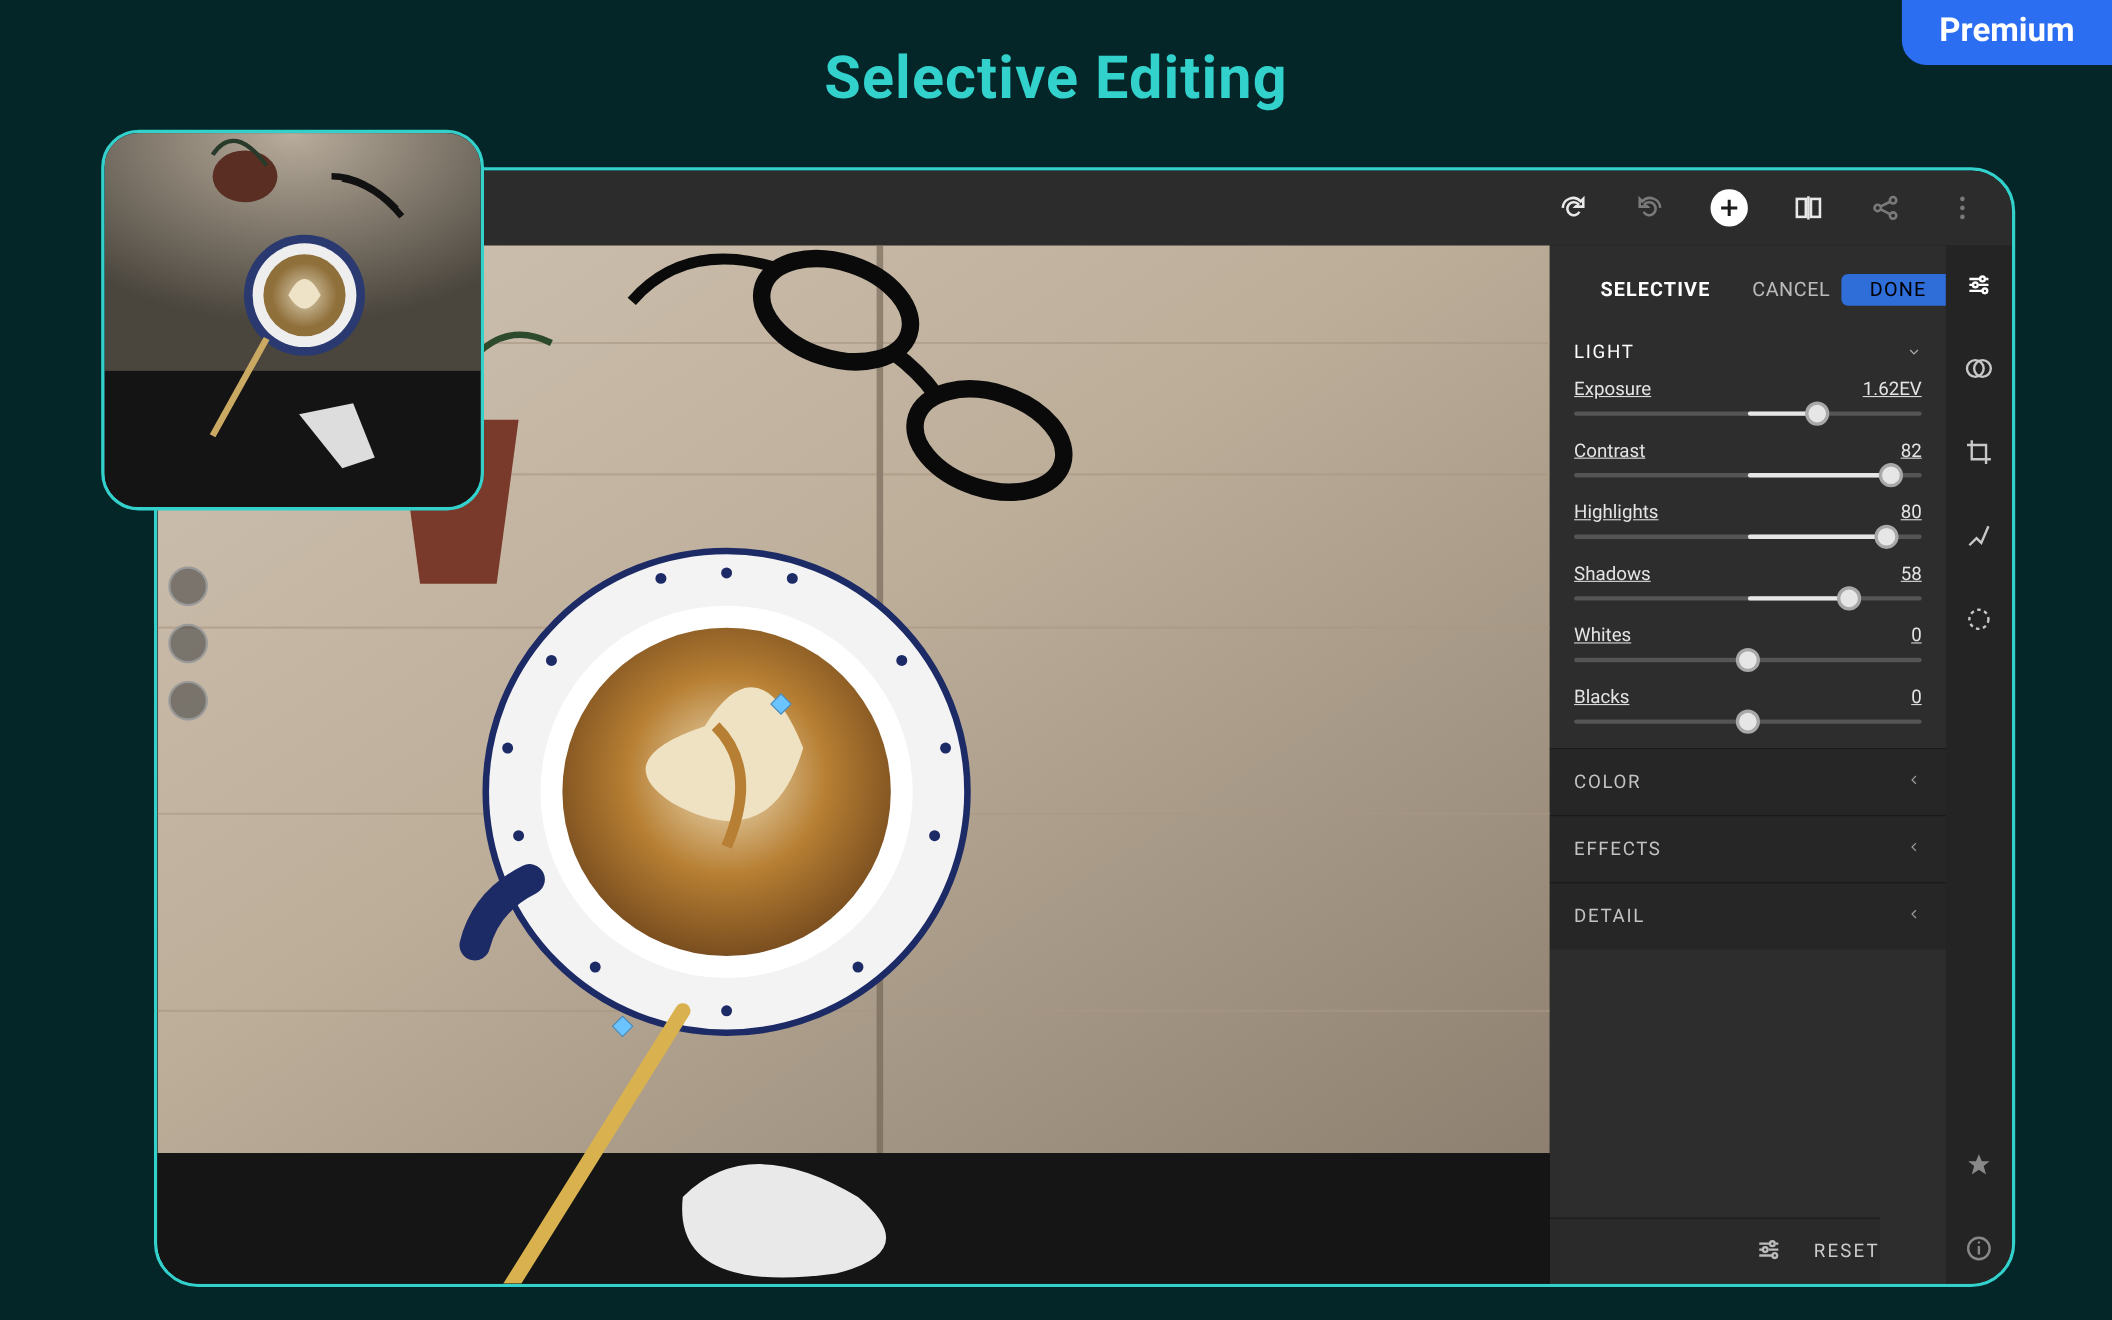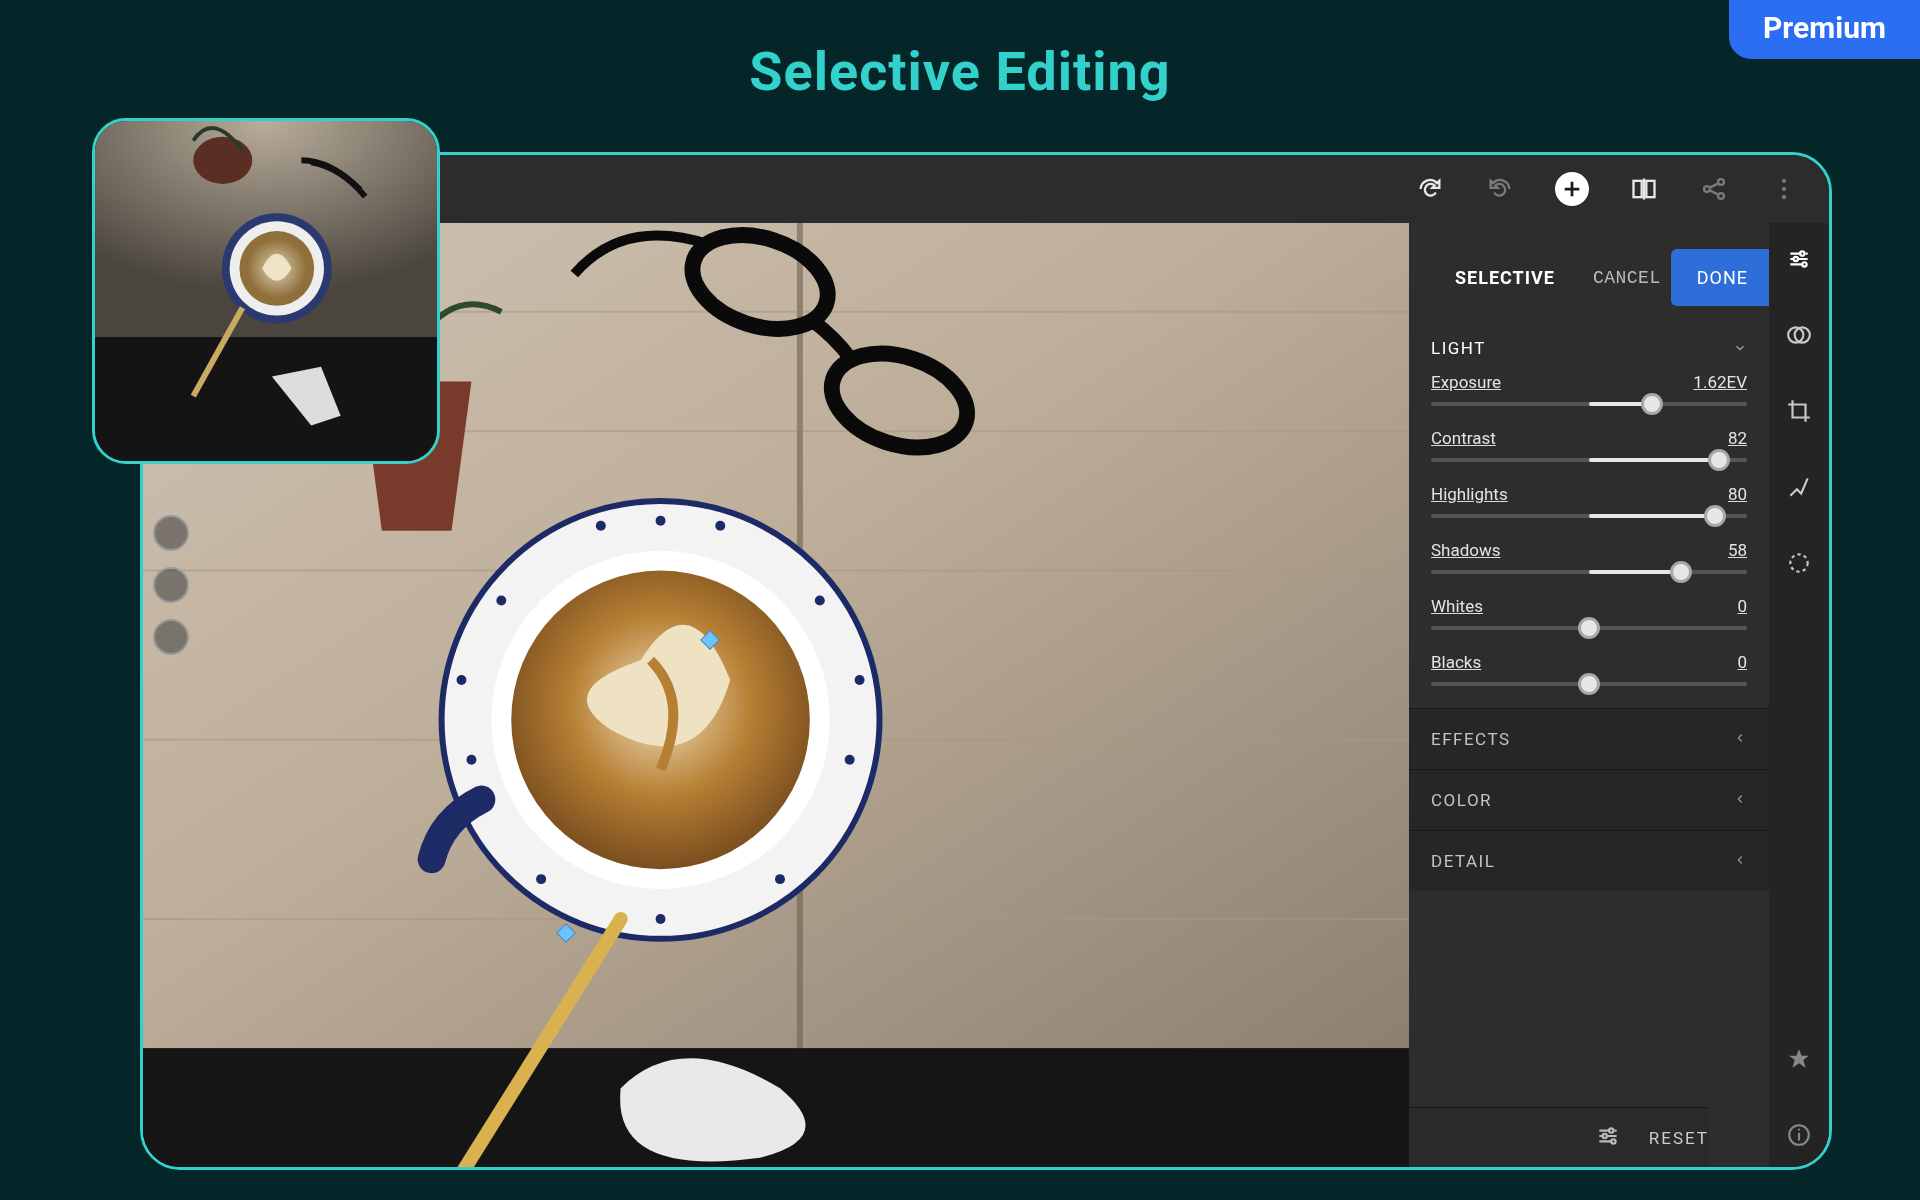--- a/index.html
+++ b/index.html
@@ -33,22 +33,22 @@
   .panel-inner { position:absolute; left:0; right:60px; top:0; bottom:0; padding:0 0 0 0; overflow:hidden;}
   .panel-tools { position:absolute; right:0; top:0; bottom:0; width:60px; background:#242424; display:flex; flex-direction:column; align-items:center; gap:48px; padding-top:22px; }
   .panel-tools .ptool { width:28px; height:28px; color:#c8c8c8; display:flex; align-items:center; justify-content:center; }
   .panel-tools .ptool.active { color:#fff; }
   .panel-tools svg { width:26px; height:26px; stroke:currentColor; fill:none; stroke-width:2; }
   .panel-tools .star { color:#888; margin-top:auto;}
   .panel-tools .info-i { margin-bottom:18px; color:#888;}
   
   .mode-row { display:flex; align-items:center; gap:10px; padding:26px 18px 22px 18px;}
   .mode-row .mode-lbl { color:#fff; font-weight:700; font-size:18px; letter-spacing:1px;margin-left:28px;}
-  .mode-row .cancel { color:#bbb; font-size:18px; margin-left:28px; letter-spacing:0.5px; cursor:pointer;font-family:Liberation Mono, monospace;}
-  .mode-row .done { background:#2f6dd8; color:#ffffff; padding:18px 26px; border-radius:6px; margin-left:auto; font-size:18px; letter-spacing:1px; cursor:pointer;}
+  .mode-row .cancel { color:#bbb; font-size:18px; margin-left:28px; letter-spacing:0.5px; cursor:pointer;}
+  .mode-row .done { background:#2f6dd8; color:#000000; padding:4px 26px; border-radius:6px; margin-left:auto; font-size:18px; letter-spacing:1px; cursor:pointer;}
   
   .sect-head { color:#ffffff; font-size:17px; letter-spacing:1.5px; display:flex; justify-content:space-between; align-items:center; padding:10px 22px 10px 22px;}
   .sect-head .chev { width:14px; height:14px; }
   
   .sliders { padding: 4px 22px 0 22px; }
   .srow { margin-bottom:22px;text-decoration:underline; }
   .srow .sline1 { display:flex; justify-content:space-between; font-size:17px; color:#e4e4e4; margin-bottom:10px;}
   .track { position:relative; height:4px; background:#555; border-radius:2px;}
   .track .fill { position:absolute; top:0; bottom:0; background:#e6e6e6; border-radius:2px;}
   .track .thumb-dot { position:absolute; top:50%; width:22px; height:22px; border-radius:50%; background:#e6e6e6; border:3px solid #a8a8a8; transform:translate(-50%,-50%);}  
@@ -278,27 +278,27 @@
               </div>
               <div class="track">
                 <div class="fill" style="left: 50%; width: 0%;"></div>
                 <div class="thumb-dot" style="left: 50%;"></div>
               </div>
             </div>
           </div>
 
         <div id="collapsed-host">
             <div class="collapsed">
-              <span>EFFECTS</span>
+              <span>COLOR</span>
               <span class="chv"><svg width="14" height="14" viewBox="0 0 24 24">
                   <path d="M15 6l-6 6 6 6" stroke="#999" stroke-width="2" fill="none"></path>
                 </svg></span>
             </div>
             <div class="collapsed">
-              <span>COLOR</span>
+              <span>EFFECTS</span>
               <span class="chv"><svg width="14" height="14" viewBox="0 0 24 24">
                   <path d="M15 6l-6 6 6 6" stroke="#999" stroke-width="2" fill="none"></path>
                 </svg></span>
             </div>
             <div class="collapsed">
               <span>DETAIL</span>
               <span class="chv"><svg width="14" height="14" viewBox="0 0 24 24">
                   <path d="M15 6l-6 6 6 6" stroke="#999" stroke-width="2" fill="none"></path>
                 </svg></span>
             </div>

